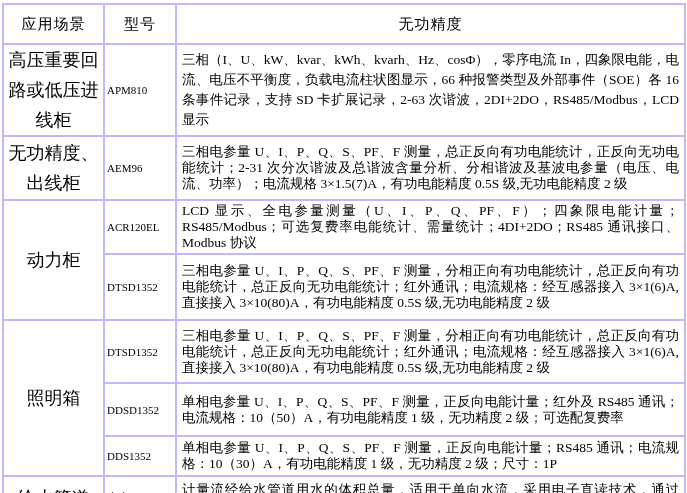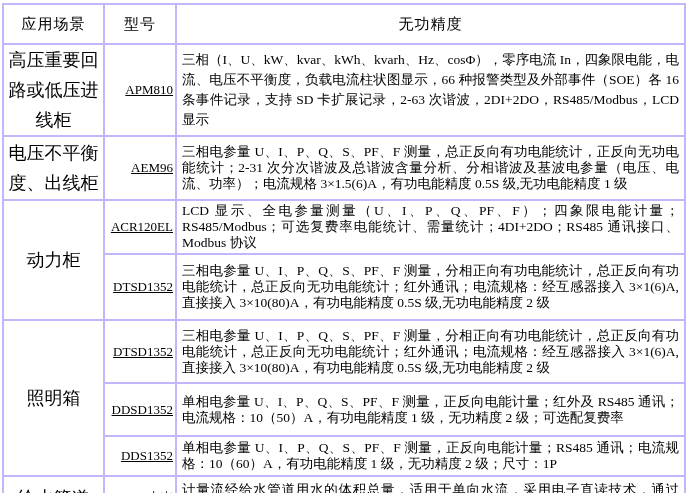--- a/index.html
+++ b/index.html
@@ -37,25 +37,24 @@
     letter-spacing: 1px;
   }
   td.scen {
     font-size: 18px;
     text-align: center;
     vertical-align: middle;
     padding: 0 3px;
     line-height: 30px;
   }
   td.model {
-    font-size: 13px;
-    text-align: right;
+    font-size: 11px;
+    text-align: left;
     vertical-align: middle;
     padding: 0 2px;
-    text-decoration: underline;
   }
   td.func {
     font-size: 13.5px;
     text-align: justify;
     text-justify: inter-ideograph;
     vertical-align: middle;
     padding: 2px 5px 2px 5px;
     line-height: 16px;
     margin-left: 28px;
   }
@@ -87,23 +86,23 @@
         <th class="hdr">无功精度</th>
       </tr>
 
       <tr class="h-r1">
         <td class="scen">高压重要回路或低压进线柜</td>
         <td class="model">APM810</td>
         <td class="func tall">三相（I、U、kW、kvar、kWh、kvarh、Hz、cosΦ），零序电流 In，四象限电能，电流、电压不平衡度，负载电流柱状图显示，66 种报警类型及外部事件（SOE）各 16 条事件记录，支持 SD 卡扩展记录，2-63 次谐波，2DI+2DO，RS485/Modbus，LCD 显示</td>
       </tr>
 
       <tr class="h-r2">
-        <td class="scen">电压不平衡度、出线柜</td>
+        <td class="scen">无功精度、出线柜</td>
         <td class="model">AEM96</td>
-        <td class="func">三相电参量 U、I、P、Q、S、PF、F 测量，总正反向有功电能统计，正反向无功电能统计；2-31 次分次谐波及总谐波含量分析、分相谐波及基波电参量（电压、电流、功率）；电流规格 3×1.5(6)A，有功电能精度 0.5S 级,无功电能精度 1 级</td>
+        <td class="func">三相电参量 U、I、P、Q、S、PF、F 测量，总正反向有功电能统计，正反向无功电能统计；2-31 次分次谐波及总谐波含量分析、分相谐波及基波电参量（电压、电流、功率）；电流规格 3×1.5(7)A，有功电能精度 0.5S 级,无功电能精度 2 级</td>
       </tr>
 
       <tr class="h-r3a">
         <td class="scen" rowspan="2">动力柜</td>
         <td class="model">ACR120EL</td>
         <td class="func">LCD 显示、全电参量测量（U、I、P、Q、PF、F）；四象限电能计量；RS485/Modbus；可选复费率电能统计、需量统计；4DI+2DO；RS485 通讯接口、Modbus 协议</td>
       </tr>
       <tr class="h-r3b">
         <td class="model">DTSD1352</td>
         <td class="func">三相电参量 U、I、P、Q、S、PF、F 测量，分相正向有功电能统计，总正反向有功电能统计，总正反向无功电能统计；红外通讯；电流规格：经互感器接入 3×1(6)A,直接接入 3×10(80)A，有功电能精度 0.5S 级,无功电能精度 2 级</td>
@@ -113,21 +112,21 @@
         <td class="scen" rowspan="3">照明箱</td>
         <td class="model">DTSD1352</td>
         <td class="func">三相电参量 U、I、P、Q、S、PF、F 测量，分相正向有功电能统计，总正反向有功电能统计，总正反向无功电能统计；红外通讯；电流规格：经互感器接入 3×1(6)A,直接接入 3×10(80)A，有功电能精度 0.5S 级,无功电能精度 2 级</td>
       </tr>
       <tr class="h-r4b">
         <td class="model">DDSD1352</td>
         <td class="func">单相电参量 U、I、P、Q、S、PF、F 测量，正反向电能计量；红外及 RS485 通讯；电流规格：10（50）A，有功电能精度 1 级，无功精度 2 级；可选配复费率</td>
       </tr>
       <tr class="h-r4c">
         <td class="model">DDS1352</td>
-        <td class="func">单相电参量 U、I、P、Q、S、PF、F 测量，正反向电能计量；RS485 通讯；电流规格：10（60）A，有功电能精度 1 级，无功精度 2 级；尺寸：1P</td>
+        <td class="func">单相电参量 U、I、P、Q、S、PF、F 测量，正反向电能计量；RS485 通讯；电流规格：10（30）A，有功电能精度 1 级，无功精度 2 级；尺寸：1P</td>
       </tr>
 
       <tr class="h-r5">
         <td class="scen">给水管道</td>
         <td class="model">水表</td>
         <td class="func">计量流经给水管道用水的体积总量，适用于单向水流，采用电子直读技术，通过 RS485 总线直接输出表盘数据</td>
       </tr>
     </tbody>
   </table>
 </div>

